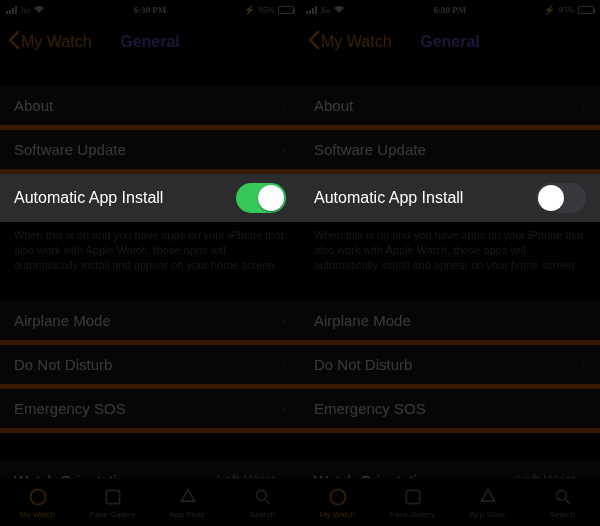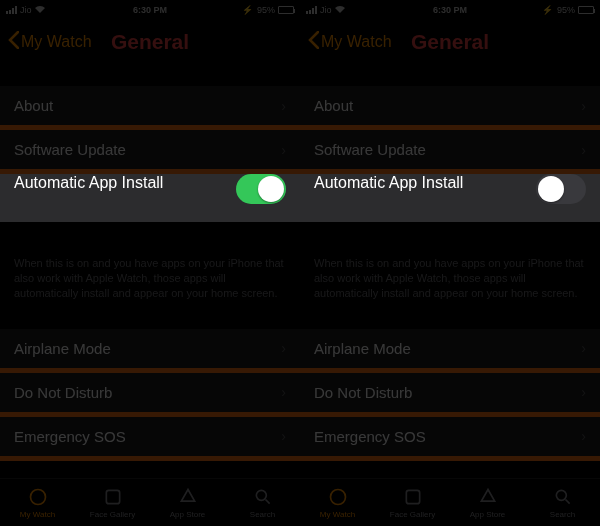--- a/index.html
+++ b/index.html
@@ -32,20 +32,21 @@
       z-index: 5;
     }
     .status-bar {
       height: 20px;
       display: flex;
       align-items: center;
       padding: 0 6px;
       font-size: 9px;
       color: #ccc;
       position: relative;
+      font-family: Liberation Serif, serif;
     }
     .status-left { display: flex; align-items: center; gap: 3px; flex: 1; }
     .status-center { position: absolute; left: 50%; transform: translateX(-50%); font-weight: 600; }
     .status-right { display: flex; align-items: center; gap: 3px; }
     .signal-bars { display: inline-flex; gap: 1px; align-items: flex-end; height: 8px;}
     .signal-bars span { width: 2px; background: #ccc; }
     .signal-bars span:nth-child(1){height:3px;}
     .signal-bars span:nth-child(2){height:4px;}
     .signal-bars span:nth-child(3){height:6px;}
     .signal-bars span:nth-child(4){height:8px;}
@@ -63,22 +64,22 @@
       color: #ff9500;
       font-size: 16px;
       display: flex;
       align-items: center;
       gap: 2px;
     }
     .nav-title {
       position: absolute;
       left: 50%;
       transform: translateX(-50%);
-      color: #ef4444;
-      font-size: 21px;
+      color: #8b5cf6;
+      font-size: 16px;
       font-weight: 600;
     }
     .content {
       flex: 1;
       overflow: hidden;
     }
     .section-gap { height: 28px; }
     .section-gap-sm { height: 22px; }
     .row {
       height: 44px;
@@ -92,29 +93,28 @@
       position: relative;
     }
     .row-label { flex: 1; }
     .row-value { color: #8e8e93; font-size: 14px; margin-right:6px;}
     .chevron { color: #555; font-size: 14px; }
     .group-footer {
       padding: 6px 14px 0 14px;
       font-size: 11px;
       color: #6d6d72;
       line-height: 1.35;
-      margin-top: 28px;
     }
     .highlight-row {
       position: relative;
       z-index: 10;
       background: #2c2c2e;
       height: 48px;
       display: flex;
-      align-items: flex-start;
+      align-items: center;
       padding: 0 14px;
       color: #fff;
       font-size: 16px;
       font-weight: 500;
     }
     .highlight-row .row-label { flex:1; }
     .toggle {
       width: 50px;
       height: 30px;
       border-radius: 15px;

